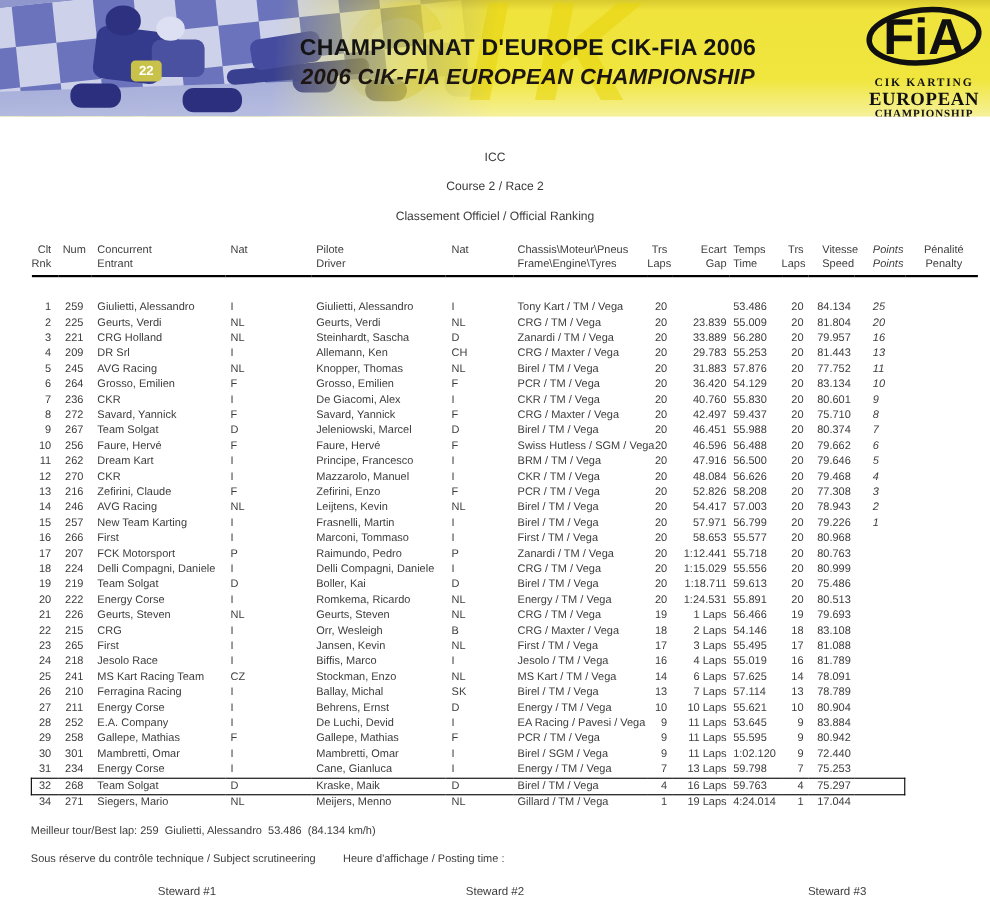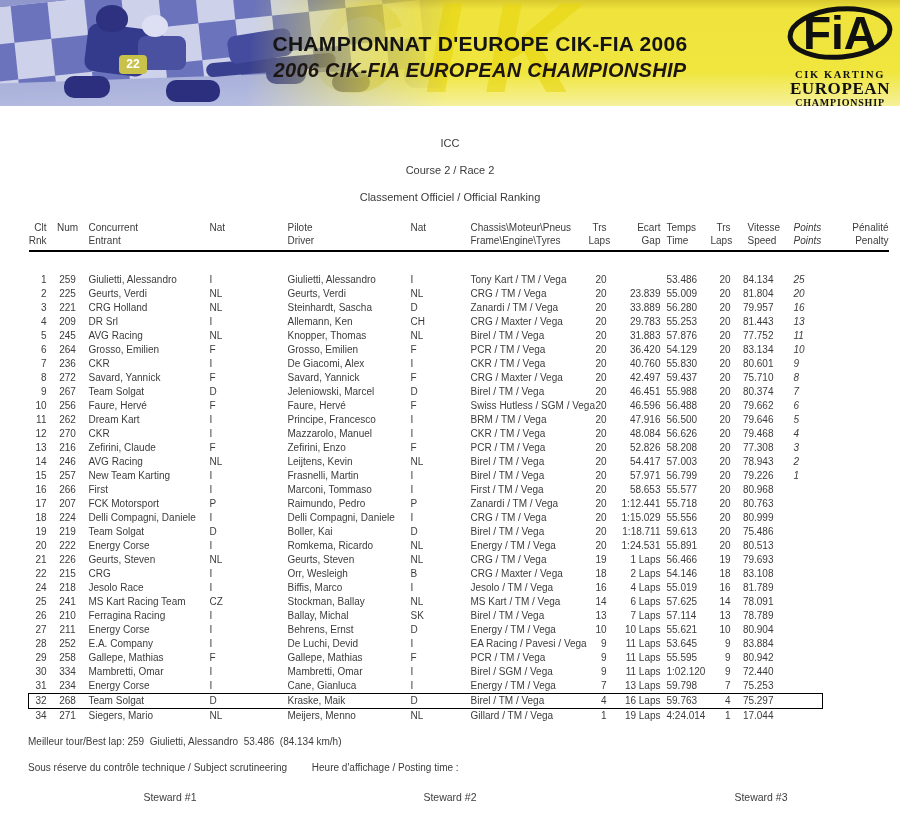--- a/index.html
+++ b/index.html
@@ -62,21 +62,21 @@
   .col-driver{text-align:left;padding-left:5px !important;}
   .col-nat2{text-align:left;padding-left:6px !important;}
   .col-chassis{text-align:left;padding-left:4px !important;}
   .col-laps,.col-laps2{text-align:right;padding-right:4px !important;}
   .col-gap{text-align:right;padding-right:2px !important;}
   .col-time{text-align:left;padding-left:4px !important;}
   .col-speed{text-align:right;padding-right:3px !important;}
   th.col-speed{text-align:left;padding-left:13px !important;}
   .col-points{text-align:left;padding-left:17px !important;font-style:italic;}
   td.col-points{font-weight:bold;}
-  .col-penalty{text-align:right;padding-left:5px !important;}
+  .col-penalty{text-align:center;padding-left:5px !important;}
   tr.boxed td{border-top:1.5px solid #000;border-bottom:1.5px solid #000;}
   tr.boxed td:first-child{border-left:1.5px solid #000;}
   tr.boxed td.col-points{border-right:1.5px solid #000;}
   tr.boxed td.col-penalty{border-top:none;border-bottom:none;}
 
   
   .bestlap{margin:13px 0 0 28px;font-size:10px;white-space:pre;color:#3c3c3c;}
   .scrutline{margin:15px 0 0 28px;font-size:10px;color:#3c3c3c;}
   .scrutline .posting{margin-left:22px;}
   .stewards{position:relative;margin-top:18px;height:14px;font-size:10.5px;color:#3c3c3c;}
@@ -528,41 +528,57 @@
           <td class="col-chassis">CRG / Maxter / Vega</td>
           <td class="col-laps">18</td>
           <td class="col-gap">2 Laps</td>
           <td class="col-time">54.146</td>
           <td class="col-laps2">18</td>
           <td class="col-speed">83.108</td>
           <td class="col-points"></td>
           <td class="col-penalty"></td>
         </tr>
         <tr>
+          <td class="col-rank">23</td>
+          <td class="col-num">265</td>
+          <td class="col-entrant">First</td>
+          <td class="col-nat">I</td>
+          <td class="col-driver">Jansen, Kevin</td>
+          <td class="col-nat2">NL</td>
+          <td class="col-chassis">First / TM / Vega</td>
+          <td class="col-laps">17</td>
+          <td class="col-gap">3 Laps</td>
+          <td class="col-time">55.495</td>
+          <td class="col-laps2">17</td>
+          <td class="col-speed">81.088</td>
+          <td class="col-points"></td>
+          <td class="col-penalty"></td>
+        </tr>
+        <tr>
           <td class="col-rank">24</td>
           <td class="col-num">218</td>
           <td class="col-entrant">Jesolo Race</td>
           <td class="col-nat">I</td>
           <td class="col-driver">Biffis, Marco</td>
           <td class="col-nat2">I</td>
           <td class="col-chassis">Jesolo / TM / Vega</td>
           <td class="col-laps">16</td>
           <td class="col-gap">4 Laps</td>
           <td class="col-time">55.019</td>
           <td class="col-laps2">16</td>
           <td class="col-speed">81.789</td>
           <td class="col-points"></td>
           <td class="col-penalty"></td>
         </tr>
         <tr>
           <td class="col-rank">25</td>
           <td class="col-num">241</td>
           <td class="col-entrant">MS Kart Racing Team</td>
           <td class="col-nat">CZ</td>
-          <td class="col-driver">Stockman, Ballay</td>
+          <td class="col-driver">Stockman, Enzo</td>
           <td class="col-nat2">NL</td>
           <td class="col-chassis">MS Kart / TM / Vega</td>
           <td class="col-laps">14</td>
           <td class="col-gap">6 Laps</td>
           <td class="col-time">57.625</td>
           <td class="col-laps2">14</td>
           <td class="col-speed">78.091</td>
           <td class="col-points"></td>
           <td class="col-penalty"></td>
         </tr>
@@ -625,21 +641,21 @@
           <td class="col-laps">9</td>
           <td class="col-gap">11 Laps</td>
           <td class="col-time">55.595</td>
           <td class="col-laps2">9</td>
           <td class="col-speed">80.942</td>
           <td class="col-points"></td>
           <td class="col-penalty"></td>
         </tr>
         <tr>
           <td class="col-rank">30</td>
-          <td class="col-num">334</td>
+          <td class="col-num">301</td>
           <td class="col-entrant">Mambretti, Omar</td>
           <td class="col-nat">I</td>
           <td class="col-driver">Mambretti, Omar</td>
           <td class="col-nat2">I</td>
           <td class="col-chassis">Birel / SGM / Vega</td>
           <td class="col-laps">9</td>
           <td class="col-gap">11 Laps</td>
           <td class="col-time">1:02.120</td>
           <td class="col-laps2">9</td>
           <td class="col-speed">72.440</td>

